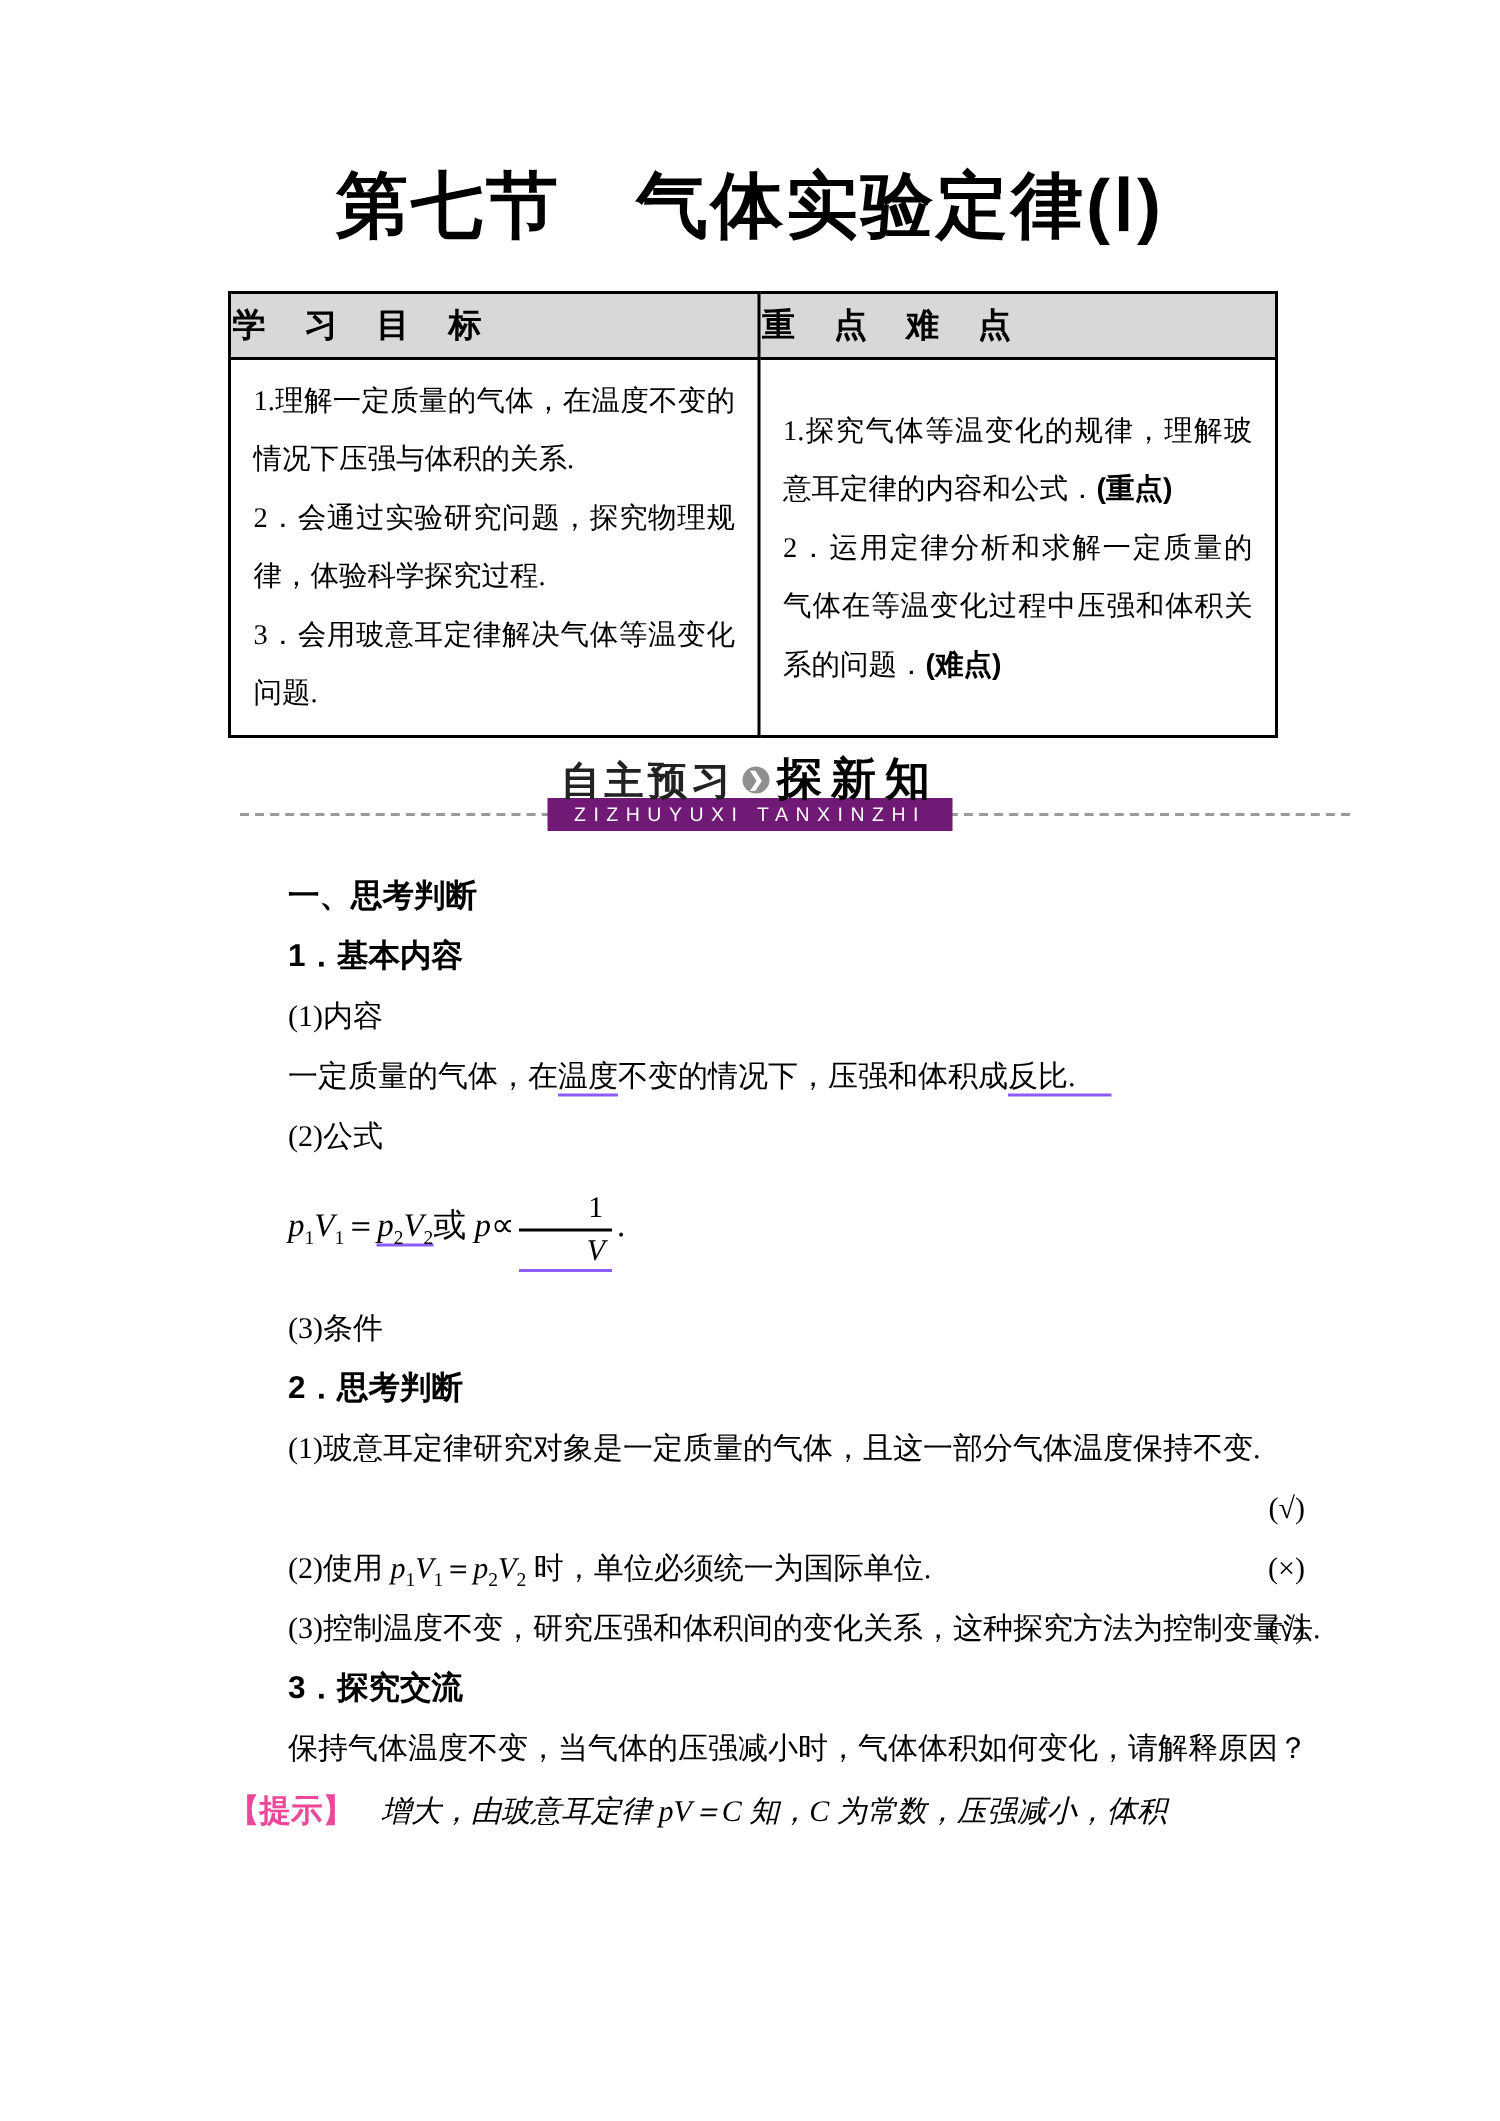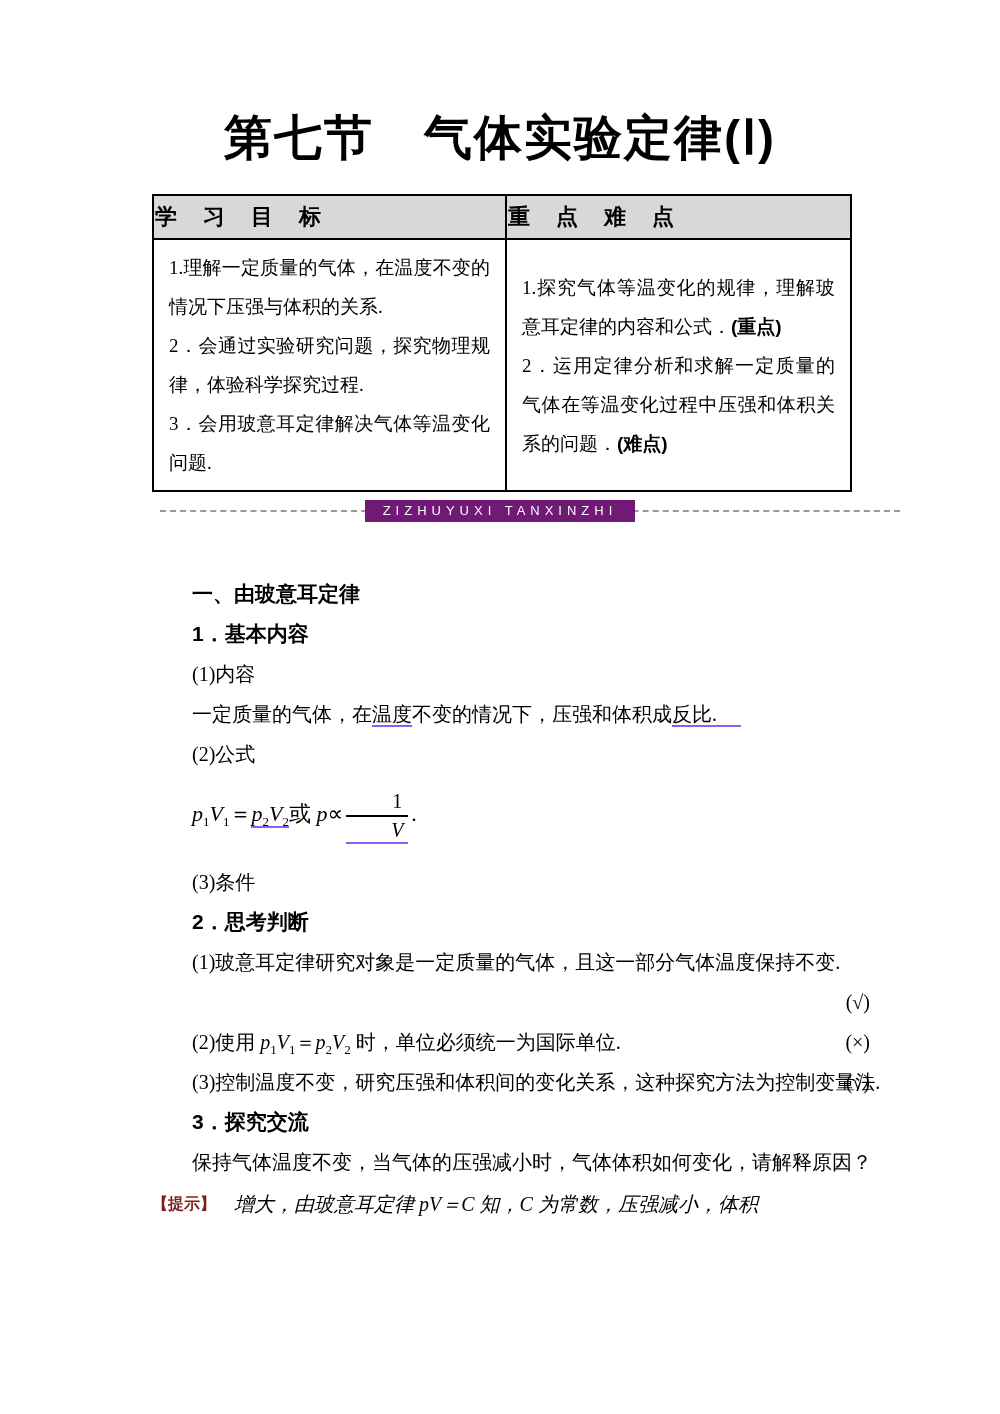--- a/index.html
+++ b/index.html
@@ -69,21 +69,21 @@
   .formula{line-height:1;padding:16px 0 18px;font-size:22px;}
   .frac{display:inline-block;vertical-align:-16px;text-align:center;margin:0 3px;font-size:20px;line-height:1.15;}
   .frac .num{display:block;border-bottom:2px solid #000;padding:0 5px 2px;}
   .frac .den{display:block;padding:2px 5px 0;}
   .judge{position:relative;}
   .marker{position:absolute;right:32px;bottom:0;text-indent:0;font-size:20px;}
   .marker-line{text-align:right;padding-right:32px;text-indent:0 !important;font-size:20px;}
   .hint{display:flex;align-items:flex-start;gap:18px;margin-top:2px;}
   .hint .hint-label{
     font-family:"Liberation Sans", sans-serif;font-weight:bold;
-    color:#7f1d1d;font-size:16px;flex:none;line-height:40px;
+    color:#ec4899;font-size:21px;flex:none;line-height:40px;
   }
   .hint .hint-text{font-style:italic;font-size:20px;line-height:40px;}
 </style>
 </head>
 <body>
 
 <div class="page">
 
   <h1 class="doc-title">第七节　气体实验定律(Ⅰ)</h1>
 
@@ -107,28 +107,31 @@
         </td>
         <td>
           <p><span>1.探究气体等温变化的规律，理解玻意耳定律的内容和公式．</span><span class="tag">(重点)</span></p>
           <p><span>2．运用定律分析和求解一定质量的气体在等温变化过程中压强和体积关系的问题．</span><span class="tag">(难点)</span></p>
         </td>
       </tr>
     </tbody>
   </table>
 
   <div class="banner">
+    <div class="banner-title">
+      <span class="bt-light">自主预习</span><span class="banner-icon">❯</span><span class="bt-heavy">探新知</span>
+    </div>
     <div class="banner-rule">
       <span class="dash"></span>
       <span class="pinyin-bar">ZIZHUYUXI TANXINZHI</span>
     </div>
   </div>
 
   <div class="body">
-    <h2>一、由玻意耳定律</h2>
+    <h2>一、思考判断</h2>
     <h3>1．基本内容</h3>
 
     <p>(1)内容</p>
     <p><span>一定质量的气体，在</span><span class="u">温度</span><span>不变的情况下，压强和体积成</span><span class="u ext">反比.</span></p>
 
     <p>(2)公式</p>
     <p class="formula"><span><span class="i">p</span><sub>1</sub><span class="i">V</span><sub>1</sub></span><span>＝</span><span class="u"><span class="i">p</span><sub>2</sub><span class="i">V</span><sub>2</sub></span><span>或 </span><span class="i">p</span><span>∝</span><span class="frac"><span class="num">1</span><span class="den i u">V</span></span><span>.</span></p>
 
     <p>(3)条件</p>
 

